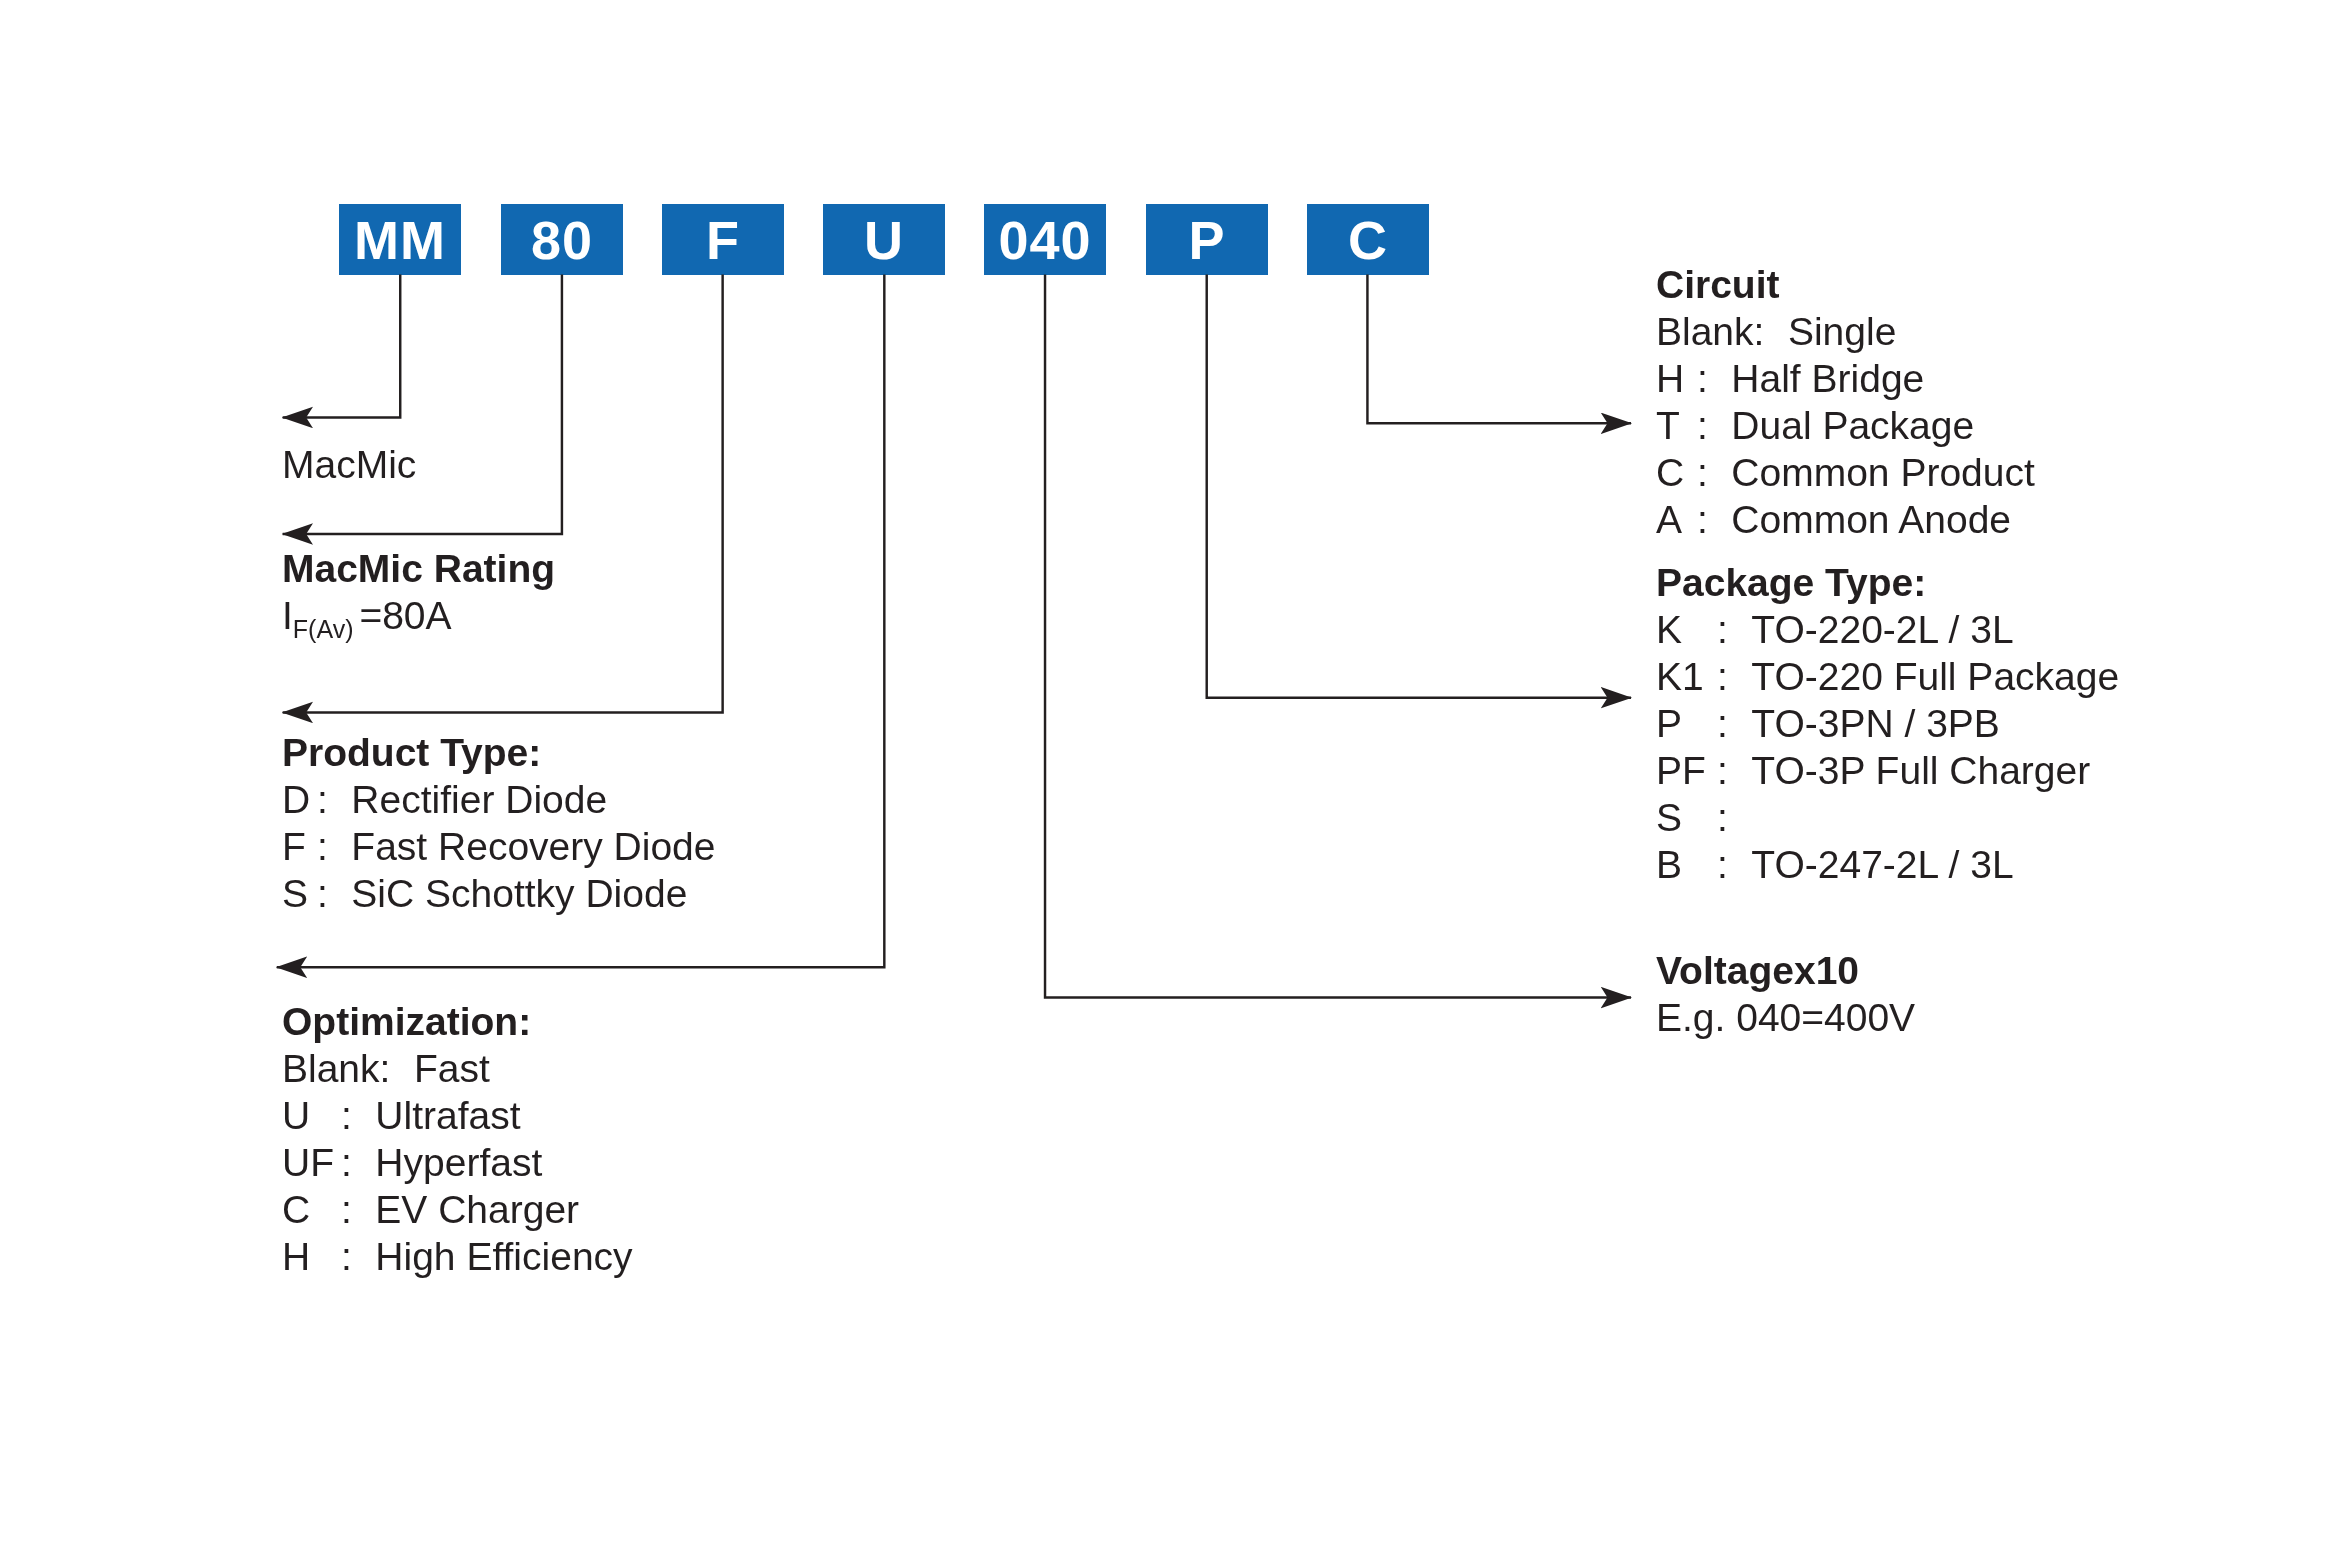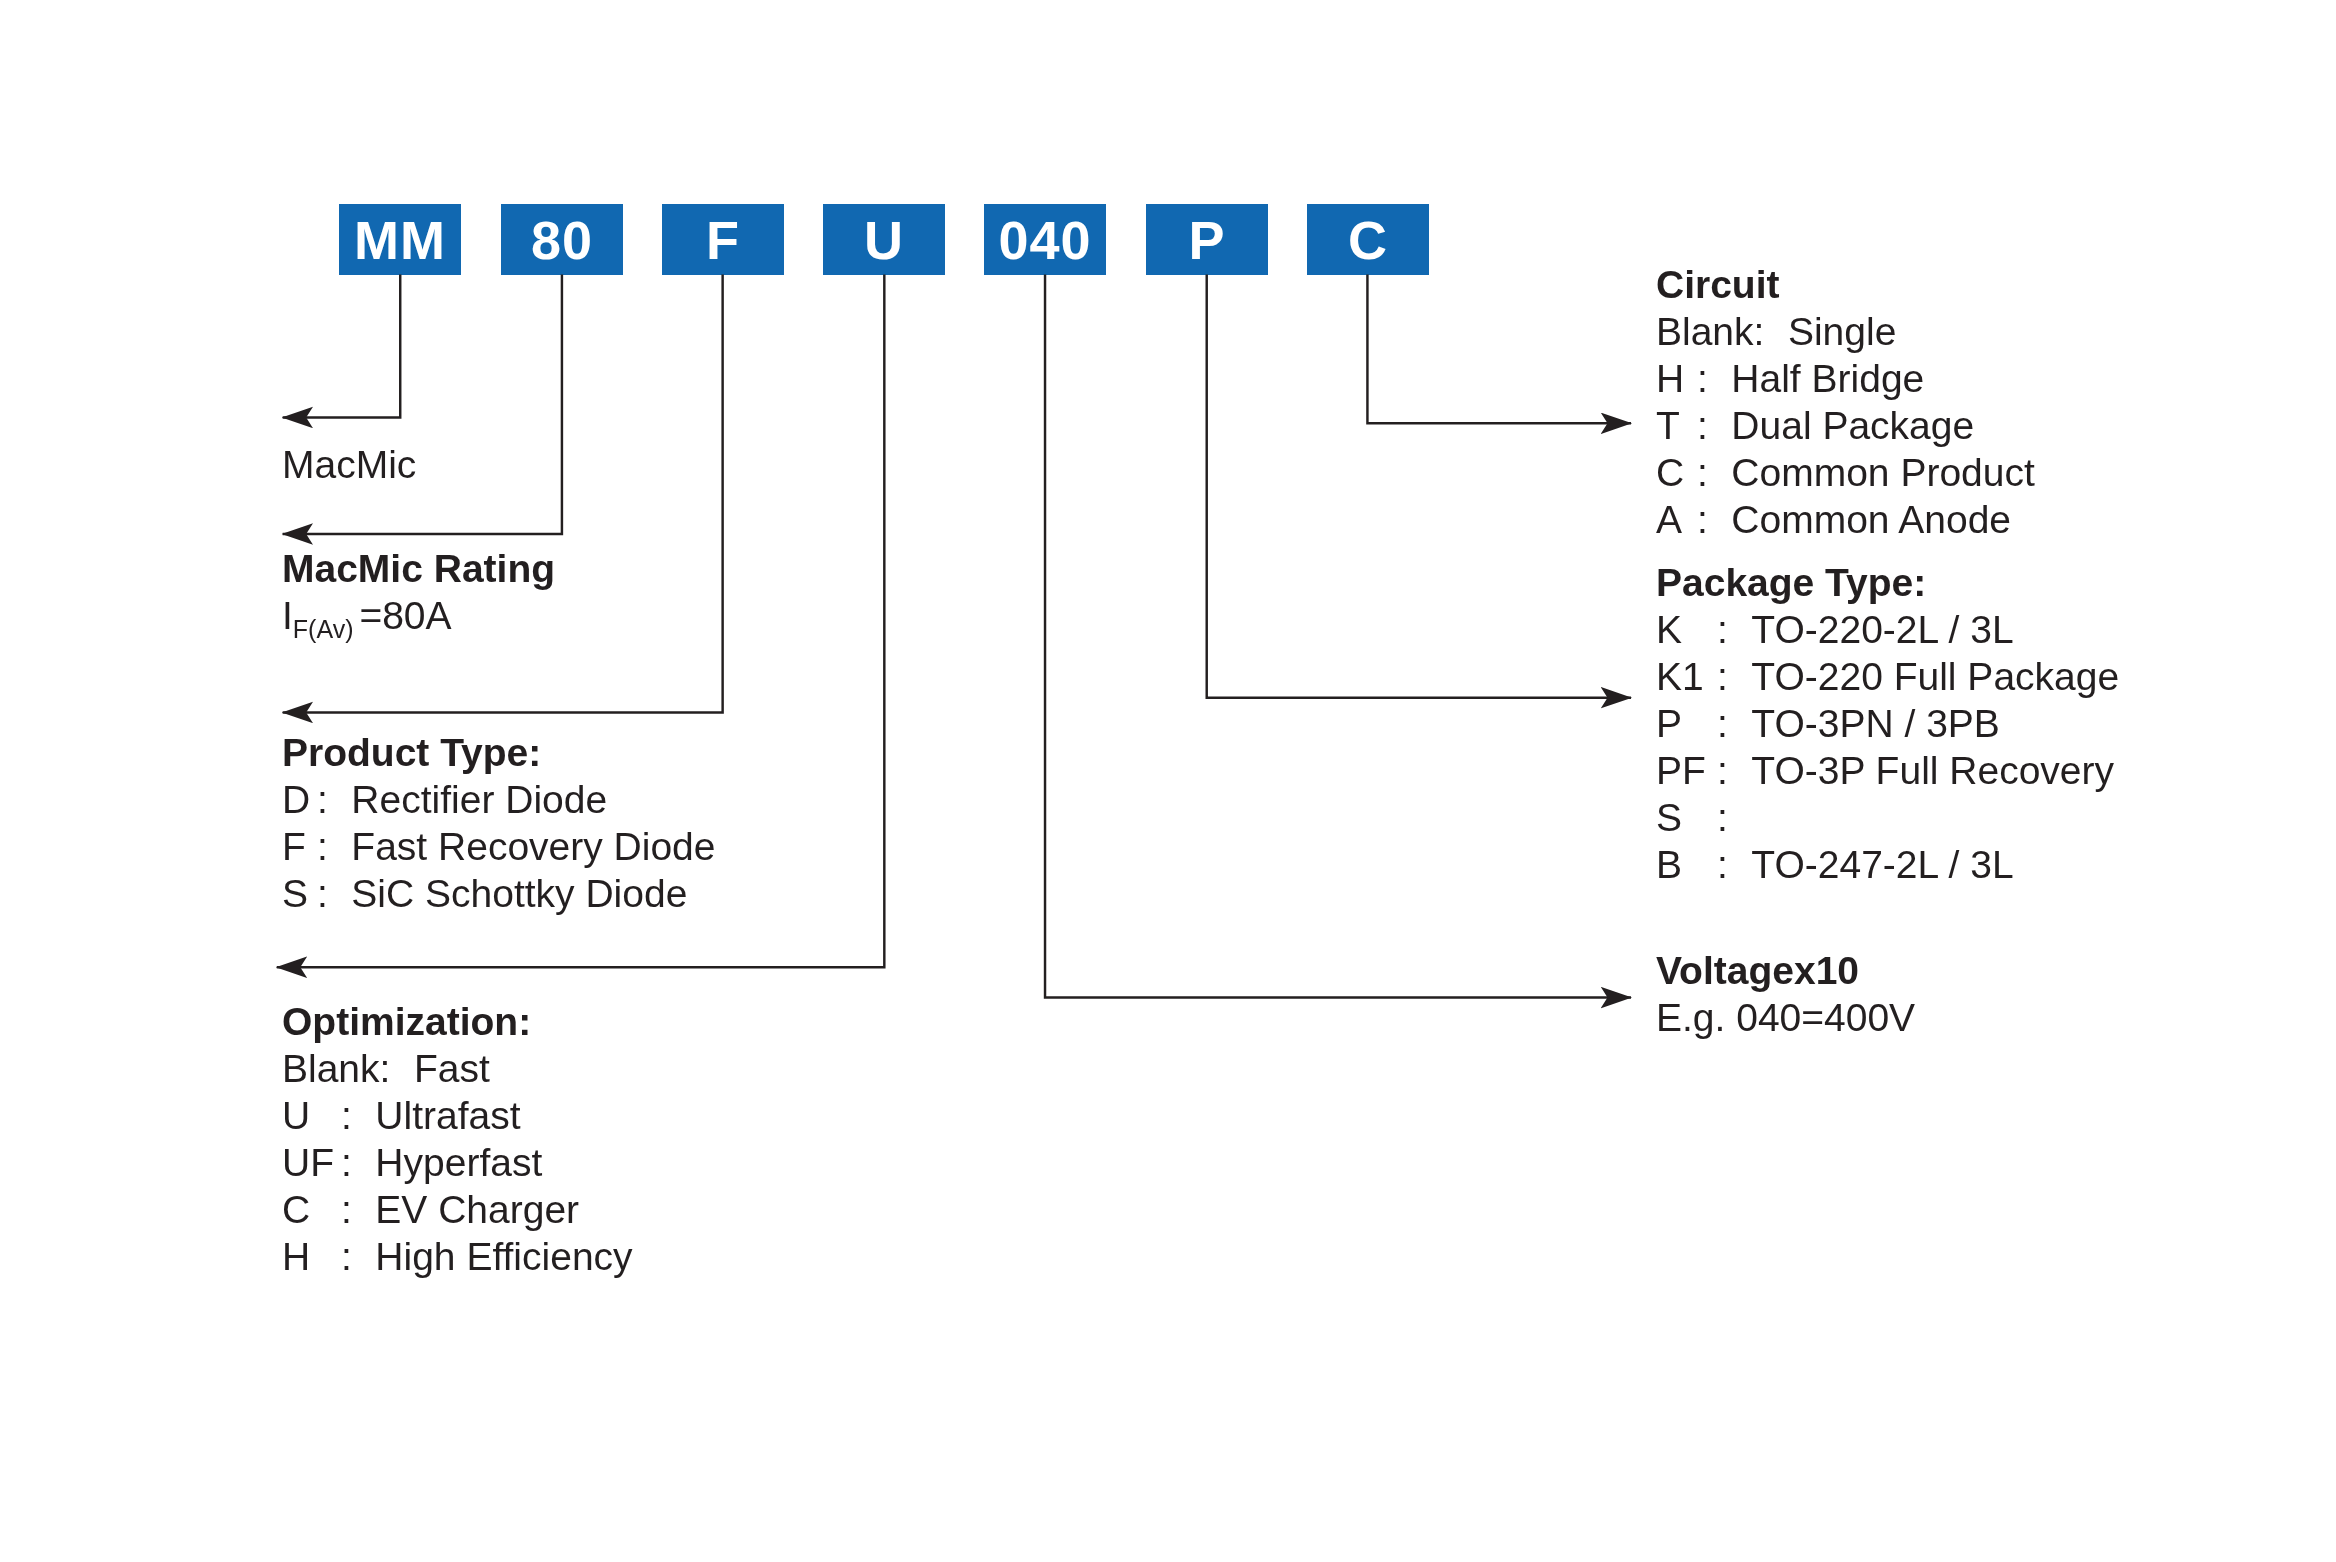--- a/index.html
+++ b/index.html
@@ -177,21 +177,21 @@
           <span class="l">TO-220 Full Package</span>
         </div>
         <div class="row">
           <span class="k">P</span>
           <span class="c">:</span>
           <span class="l">TO-3PN / 3PB</span>
         </div>
         <div class="row">
           <span class="k">PF</span>
           <span class="c">:</span>
-          <span class="l">TO-3P Full Recovery</span>
+          <span class="l">TO-3P Full Charger</span>
         </div>
         <div class="row">
           <span class="k">S</span>
           <span class="c">:</span>
         </div>
         <div class="row">
           <span class="k">B</span>
           <span class="c">:</span>
           <span class="l">TO-247-2L / 3L</span>
         </div>

